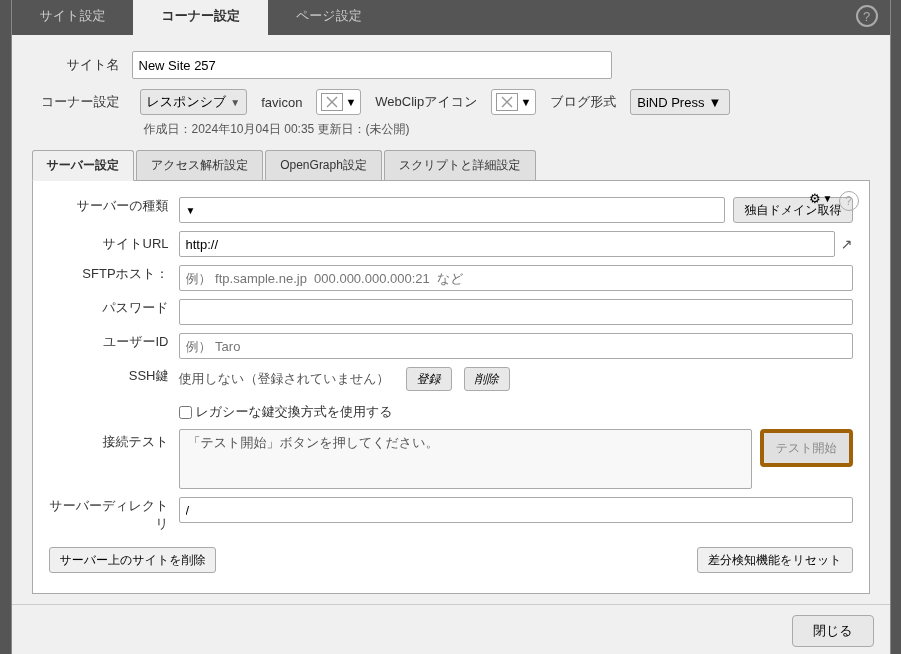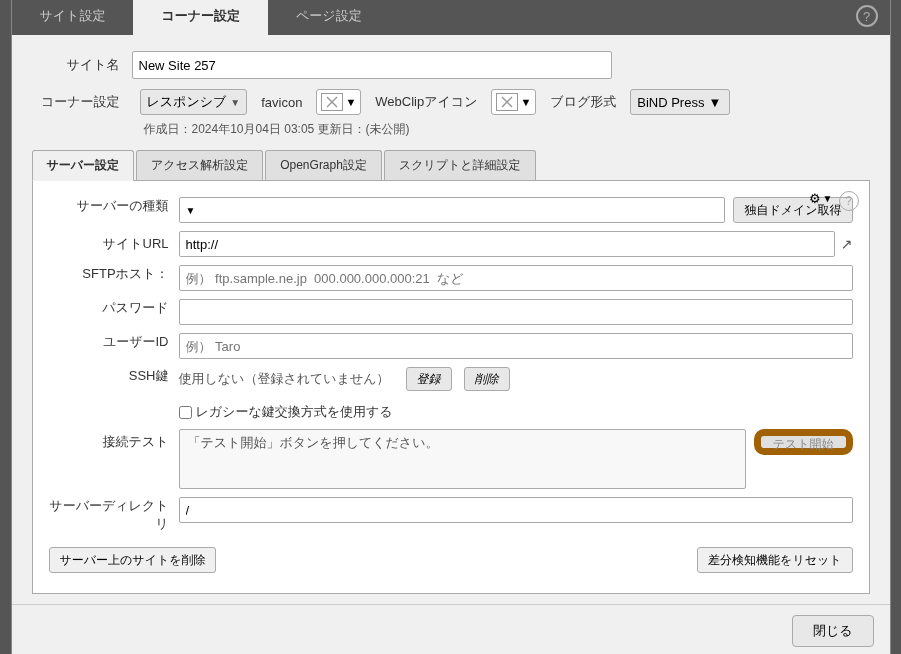--- a/index.html
+++ b/index.html
@@ -306,25 +306,25 @@
       border: 1px solid #aaa;
       background: #f8f8f8;
       padding: 4px 8px;
       font-size: 13px;
       color: #555;
       border-radius: 2px;
       resize: none;
     }
     .test-btn {
       margin-left: 8px;
-      height: 26px;
+      height: 38px;
       padding: 0 12px;
-      border: 7px solid #a16207;
+      border: 4px solid #a16207;
       background: #e0e0e0;
-      border-radius: 10px;
+      border-radius: 4px;
       cursor: pointer;
       font-size: 12px;
       color: #888;
       white-space: nowrap;
     }
     .bottom-actions {
       display: flex;
       justify-content: space-between;
       align-items: center;
       margin-top: 10px;
@@ -422,21 +422,21 @@
         </div>
         <span class="arrow">▼</span>
       </div>
       <span class="label-text" style="margin: 0 6px;">ブログ形式</span>
       <div class="blog-select">
         <span>BiND Press</span>
         <span class="arrow">▼</span>
       </div>
     </div>
 
-    <div class="created-row">作成日：2024年10月04日 03:05 更新日：(未公開)</div>
+    <div class="created-row">作成日：2024年10月04日 00:35 更新日：(未公開)</div>
 
     <div class="inner-tab-bar">
       <div class="inner-tab active">サーバー設定</div>
       <div class="inner-tab">アクセス解析設定</div>
       <div class="inner-tab">OpenGraph設定</div>
       <div class="inner-tab">スクリプトと詳細設定</div>
     </div>
 
     <div class="server-settings">
 

